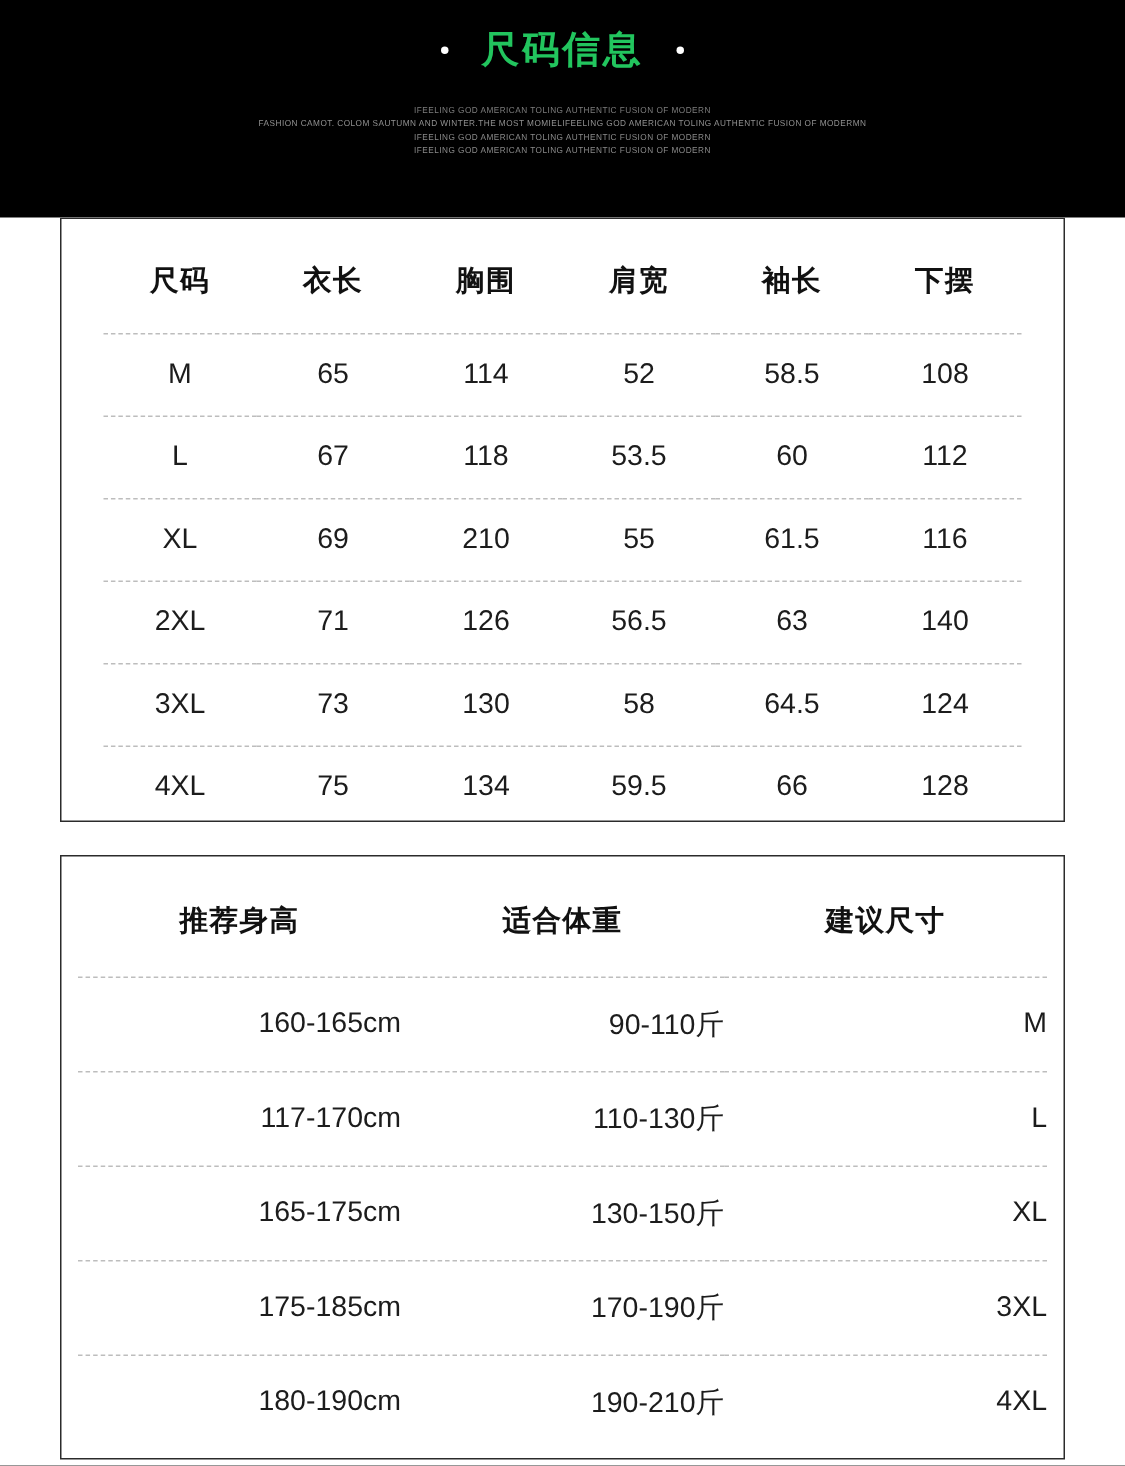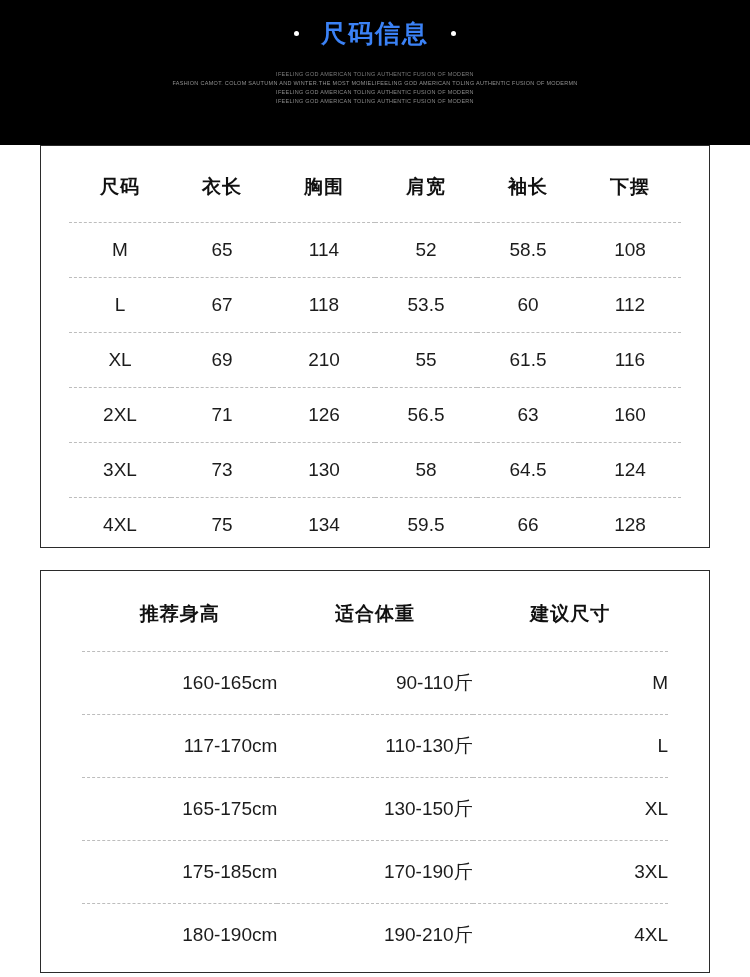--- a/index.html
+++ b/index.html
@@ -31,21 +31,21 @@
     gap: 22px;
   }
   .header .dot {
     width: 5px;
     height: 5px;
     border-radius: 50%;
     background: #ffffff;
     display: block;
   }
   .header .title {
-    color: #3b82f6;
+    color: #22c55e;
     font-size: 25px;
     font-weight: bold;
     letter-spacing: 2px;
     line-height: 1;
   }
 
   
   .microtext {
     background: #000000;
     padding: 3px 0 9px 0;
@@ -78,21 +78,21 @@
     box-sizing: border-box;
   }
   .card-1 {
     margin-top: 30px;
     height: 403px;
     padding: 0 28px;
   }
   .card-2 {
     margin-top: 22px;
     height: 403px;
-    padding: 0 41px;
+    padding: 0 11px;
   }
 
   table.sizing {
     width: 100%;
     border-collapse: collapse;
     table-layout: fixed;
   }
   table.sizing th {
     font-size: 19px;
     font-weight: bold;
@@ -185,21 +185,21 @@
             <td>55</td>
             <td>61.5</td>
             <td>116</td>
           </tr>
           <tr>
             <td>2XL</td>
             <td>71</td>
             <td>126</td>
             <td>56.5</td>
             <td>63</td>
-            <td>160</td>
+            <td>140</td>
           </tr>
           <tr>
             <td>3XL</td>
             <td>73</td>
             <td>130</td>
             <td>58</td>
             <td>64.5</td>
             <td>124</td>
           </tr>
           <tr>

